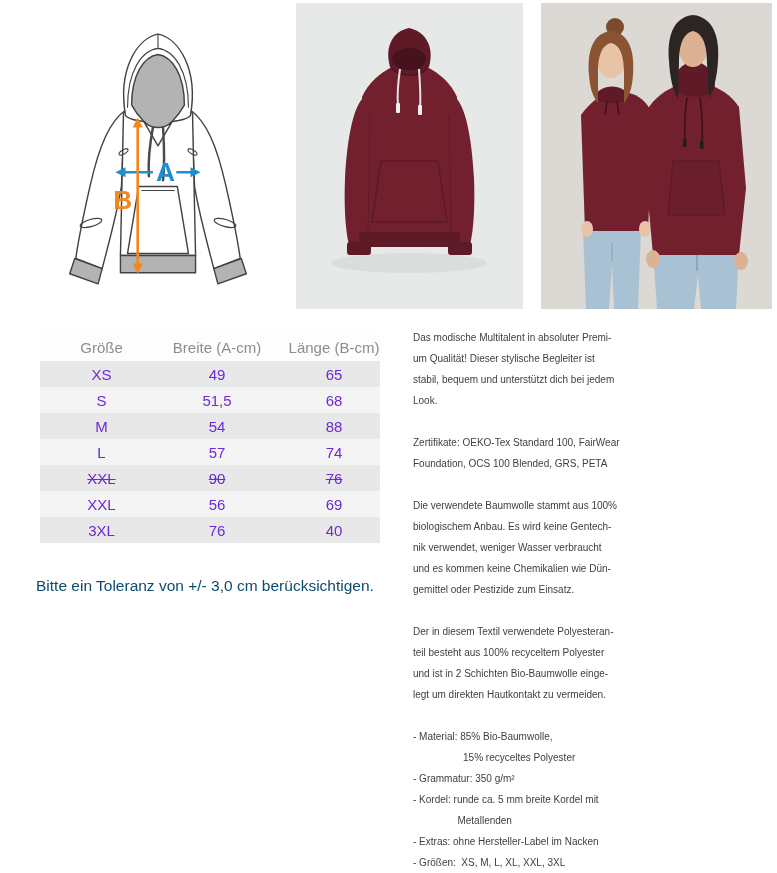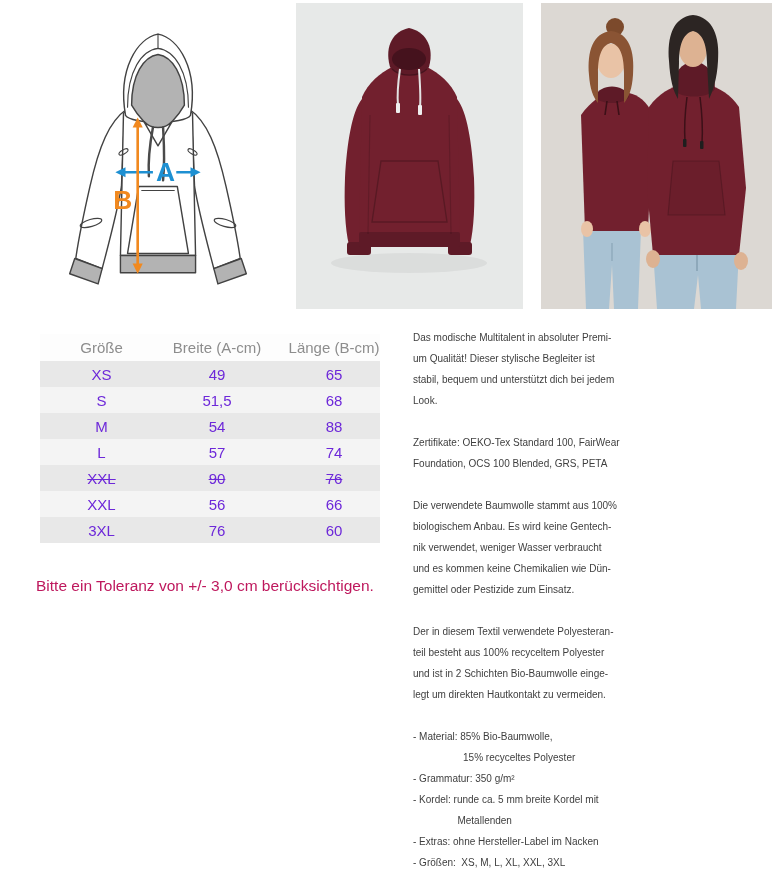--- a/index.html
+++ b/index.html
@@ -40,21 +40,21 @@
   .thead{height:27px;background:#fdfdfd;color:#8d8d8d;}
   .trow{height:26px;color:#6d28d9;}
   .trow.dark{background:var(--row-dark);}
   .trow.light{background:var(--row-light);}
   .hcell:nth-child(1),.cell:nth-child(1){padding-left:15px;}
   .hcell:nth-child(2),.cell:nth-child(2){padding-left:4px;}
   .hcell:nth-child(3),.cell:nth-child(3){padding-left:6px;}
   .trow.struck .cell{text-decoration:line-through;}
 
   
-  #tolerance{left:36px;top:577px;width:400px;font-size:15.5px;color:#be185d;}
+  #tolerance{left:36px;top:577px;width:400px;font-size:15.5px;color:#0c4a6e;}
   #description{
     left:413px;top:327px;width:354px;
     font-size:10px;line-height:21px;color:#3e3e3e;
     white-space:pre-wrap;
   }
 </style>
 </head>
 <body>
 
 <div class="abs" id="diagram">
@@ -193,26 +193,26 @@
         <div class="cell">74</div>
       </div>
       <div class="trow dark struck">
         <div class="cell">XXL</div>
         <div class="cell">90</div>
         <div class="cell">76</div>
       </div>
       <div class="trow light">
         <div class="cell">XXL</div>
         <div class="cell">56</div>
-        <div class="cell">66</div>
+        <div class="cell">69</div>
       </div>
       <div class="trow dark">
         <div class="cell">3XL</div>
         <div class="cell">76</div>
-        <div class="cell">60</div>
+        <div class="cell">40</div>
       </div>
     </div>
 </div>
 
 <div class="abs" id="tolerance">Bitte ein Toleranz von +/- 3,0 cm berücksichtigen.</div>
 
 <div class="abs" id="description">Das modische Multitalent in absoluter Premi-
 um Qualität! Dieser stylische Begleiter ist
 stabil, bequem und unterstützt dich bei jedem
 Look.

